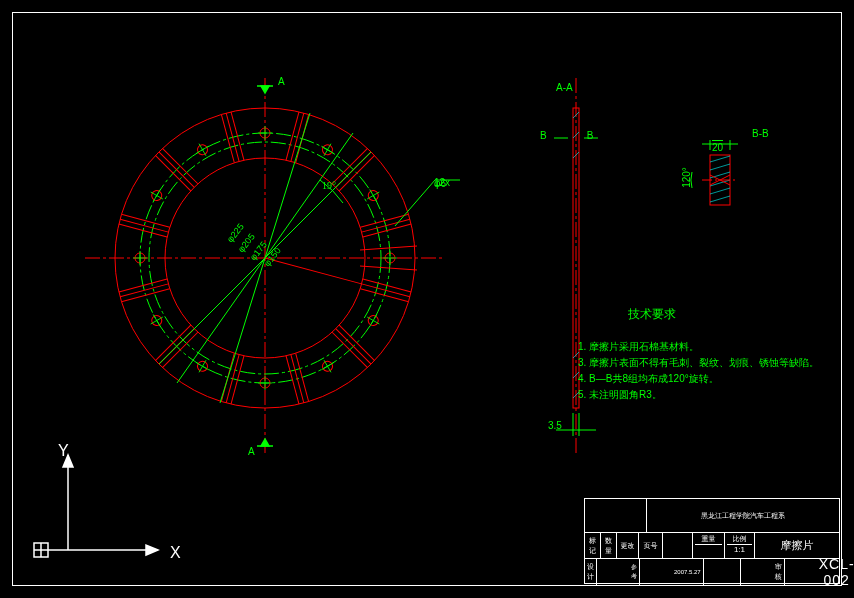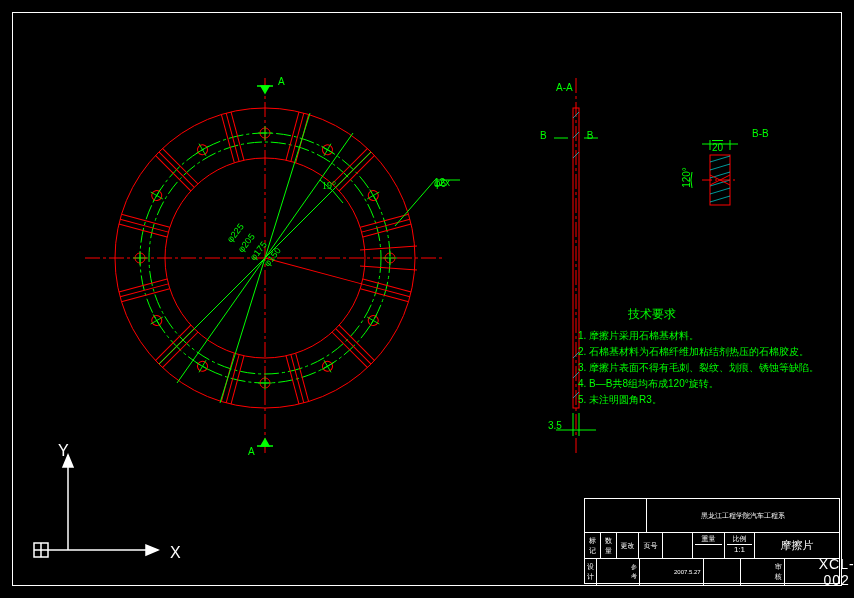--- a/index.html
+++ b/index.html
@@ -7,21 +7,21 @@
   .canvas { position: absolute; top: 0; left: 0; }
   .label { position: absolute; color: #0f0; font-size: 10px; white-space: nowrap; }
   .label.white { color: #fff; }
   .title-block { position: absolute; right: 14px; bottom: 14px; width: 256px; height: 86px; border: 1px solid #fff; color: #fff; font-size: 8px; }
   .tb-row { display: flex; border-bottom: 1px solid #fff; }
   .tb-row:last-child { border-bottom: none; gap: 32px; }
   .tb-cell { border-right: 1px solid #fff; display: flex; align-items: center; justify-content: center; padding: 1px 2px; text-align: center; }
   .tb-cell:last-child { border-right: none; }
   .frame { position: absolute; left: 12px; top: 12px; right: 12px; bottom: 12px; border: 1px solid #fff; }
   .tech-req { position: absolute; left: 578px; top: 306px; color: #0f0; font-size: 10px; line-height: 16px; }
-  .tech-req .title { font-size: 12px; margin-bottom: 6px; margin-left: 50px; }
+  .tech-req .title { font-size: 12px; margin-bottom: 17px; margin-left: 50px; }
 </style>
 </head>
 <body>
 
 <div class="frame"></div>
 
 <svg class="canvas" width="854" height="598">
 
   <g transform="translate(265,258)">
 
@@ -279,21 +279,20 @@
 <div class="label" style="left:262px;top:252px;transform:rotate(-52deg);font-size:9px">φ150</div>
 <div class="label" style="left:278px;top:76px;">A</div>
 <div class="label" style="left:248px;top:446px;">A</div>
 
 <div class="label white" style="left:170px;top:544px;font-size:16px">X</div>
 <div class="label white" style="left:58px;top:442px;font-size:16px">Y</div>
 
 <div class="tech-req">
   <div class="title">技术要求</div>
   <div>1. 摩擦片采用石棉基材料。</div>
-  <div>2. 石棉基材料为石棉纤维加粘结剂热压的石棉胶皮。</div>
   <div>3. 摩擦片表面不得有毛刺、裂纹、划痕、锈蚀等缺陷。</div>
   <div>4. B—B共8组均布成120°旋转。</div>
   <div>5. 未注明圆角R3。</div>
 </div>
 
 <div class="title-block">
   <div class="tb-row" style="height:34px">
     <div class="tb-cell" style="width:62px"></div>
     <div class="tb-cell" style="flex:1;font-size:7px">黑龙江工程学院汽车工程系</div>
   </div>

